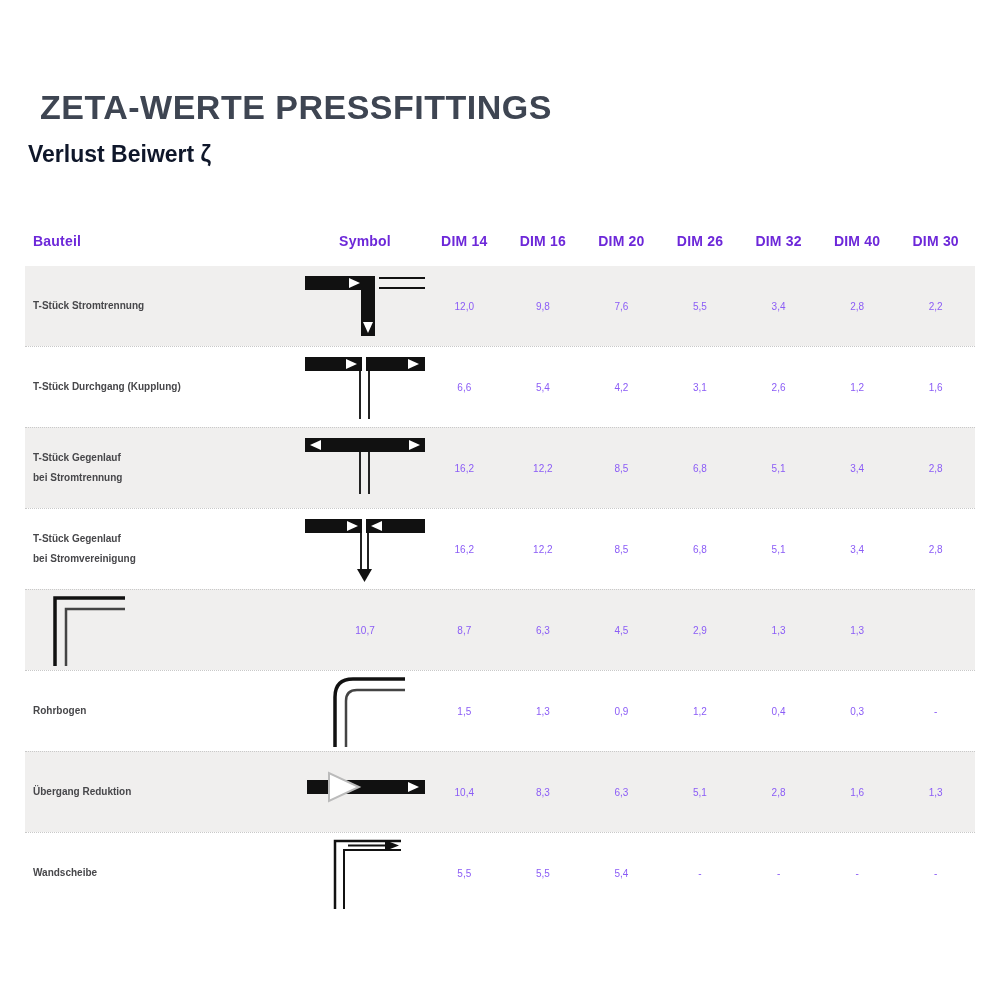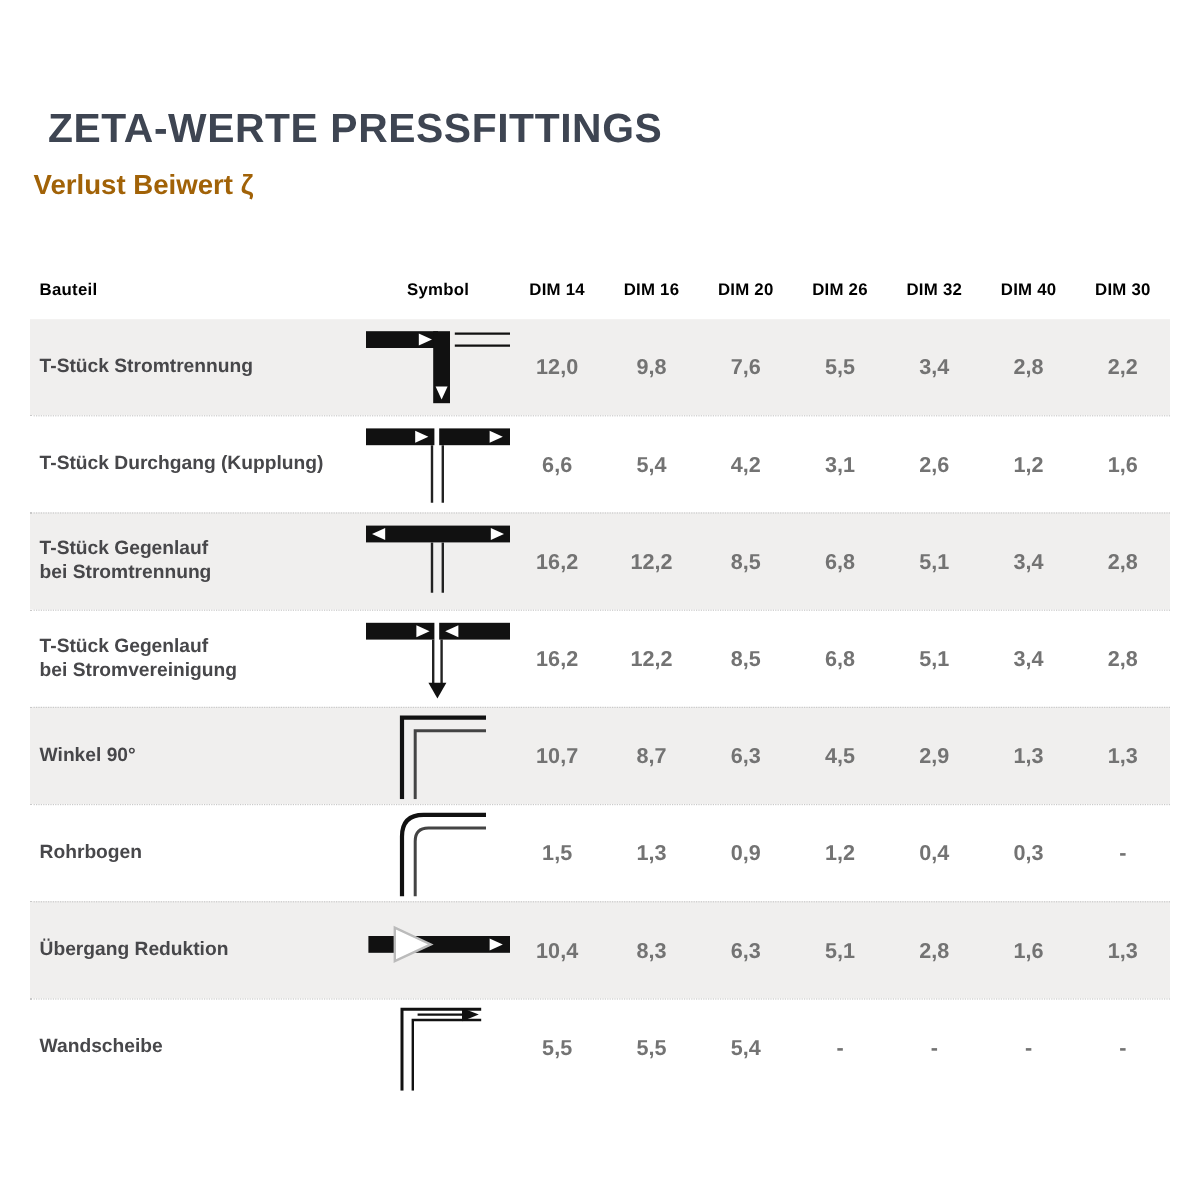--- a/index.html
+++ b/index.html
@@ -9,45 +9,45 @@
     -webkit-font-smoothing:antialiased;
   }
   .page{padding:0 25px;}
   .title{
     margin:88px 0 0 15px;
     font-size:34px;font-weight:bold;letter-spacing:.5px;
     color:#3e4552;
   }
   .subtitle{
     margin:14px 0 0 3px;
-    font-size:23px;font-weight:bold;color:#a16207;
+    font-size:23px;font-weight:bold;color:#0f172a;
   }
   .table{margin-top:50px;}
   .thead,.trow{
     display:grid;
     grid-template-columns:280px 120px repeat(7,1fr);
     align-items:center;
   }
   .thead{min-height:46px;align-items:center;padding-bottom:2px;}
   .hcell{
-    font-size:14px;font-weight:bold;color:#000000;
+    font-size:14px;font-weight:bold;color:#6d28d9;
     text-align:center;letter-spacing:.2px;
   }
   .hcell.first{text-align:left;padding-left:8px;}
   .trow{min-height:80px;}
   .trow:nth-child(odd){background:#f0efee;}
   .trow + .trow{border-top:1px dotted #c9c9c9;}
   .cell{text-align:center;}
   .cell.label{
     text-align:left;padding-left:8px;
-    font-size:16px;font-weight:bold;color:#47474a;line-height:20px;
+    font-size:10px;font-weight:bold;color:#47474a;line-height:20px;
   }
   .cell.symbol{height:72px;display:flex;align-items:center;justify-content:flex-start;}
   .cell.symbol svg{display:block;}
-  .cell.value{font-size:18px;color:#737373;font-weight:bold;}
+  .cell.value{font-size:10px;color:#8b5cf6;}
 </style>
 </head>
 <body>
 
 <div class="page">
   <h1 class="title">ZETA-WERTE PRESSFITTINGS</h1>
   <div class="subtitle">Verlust Beiwert ζ</div>
 
   <div class="table">
     <div class="thead">
@@ -144,23 +144,20 @@
           </div>
   <div class="cell value">16,2</div>
           <div class="cell value">12,2</div>
           <div class="cell value">8,5</div>
           <div class="cell value">6,8</div>
           <div class="cell value">5,1</div>
           <div class="cell value">3,4</div>
           <div class="cell value">2,8</div>
         </div>
         <div class="trow">
-    <div class="cell label">
-      <span class="l1">Winkel 90°</span>
-    </div>
     <div class="cell symbol">
             <svg width="120" height="72" viewBox="0 0 120 72">
     <path d="M30 72 L30 4 L100 4" stroke="#111" stroke-width="3.5" fill="none"></path>
     <path d="M41 72 L41 15 L100 15" stroke="#444" stroke-width="2.5" fill="none"></path>
   </svg>
           </div>
   <div class="cell value">10,7</div>
           <div class="cell value">8,7</div>
           <div class="cell value">6,3</div>
           <div class="cell value">4,5</div>

